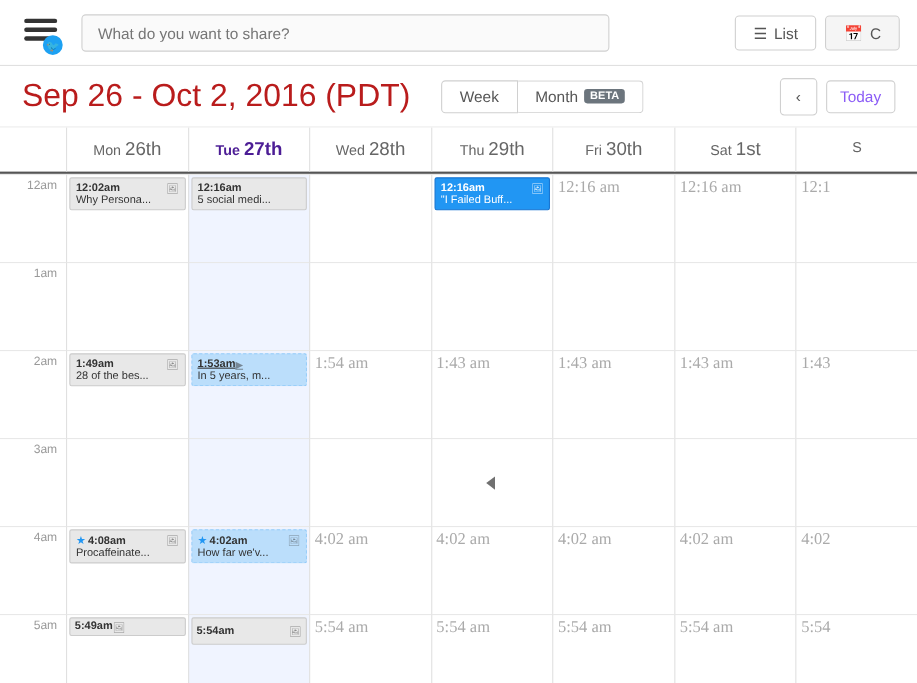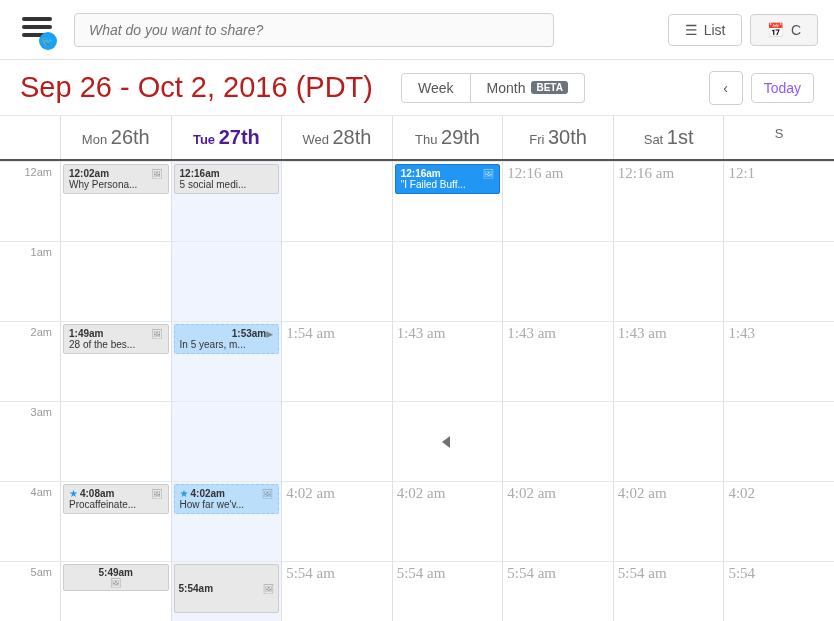--- a/index.html
+++ b/index.html
@@ -10,21 +10,20 @@
       display: flex; align-items: center; height: 60px;
       padding: 0 16px; border-bottom: 1px solid #e0e0e0;
       background: #fff;
     }
     .logo-area { display: flex; align-items: center; margin-right: 16px; }
     .search-bar {
       flex: 1; max-width: 480px;
       border: 1px solid #d0d0d0; border-radius: 4px;
       padding: 8px 14px; font-size: 14px; color: #000000;
       background: #fafafa;
-      font-style: italic;
     }
     .view-toggle { margin-left: auto; display: flex; gap: 8px; }
     .view-btn {
       padding: 7px 16px; border: 1px solid #d0d0d0; border-radius: 4px;
       background: #fff; font-size: 14px; cursor: pointer; color: #555;
       display: flex; align-items: center; gap: 6px;
     }
 
     
     .subheader {
@@ -61,21 +60,21 @@
       grid-template-columns: 60px repeat(7, 1fr);
       border-bottom: 2px solid #555;
       background: #fff;
     }
     .day-header-empty { }
     .day-header {
       padding: 10px 8px; text-align: center; font-size: 13px; color: #666; font-weight: 400;
       border-left: 1px solid #e0e0e0;
     }
     .day-header.today { font-weight: 700; color: #4c1d95; }
-    .day-header .day-num { font-size: 20px; font-weight: 400; }
+    .day-header .day-num { font-size: 17px; font-weight: 400; }
     .day-header.today .day-num { font-weight: 700; }
 
     .calendar-body { overflow-y: auto; flex: 1; }
     .time-grid {
       display: grid;
       grid-template-columns: 60px repeat(7, 1fr);
       position: relative;
     }
 
     .time-label {
@@ -249,21 +248,21 @@
           <div style="display:flex;align-items:center;justify-content:space-between;">
             <span class="event-time">1:49am</span>
             <span style="font-size:9px;opacity:0.5;">🖼</span>
           </div>
           <div class="event-title">28 of the bes...</div>
         </div>
       </div>
 
       <div class="day-cell today-col">
         <div class="event event-blue-light">
-          <div style="display:flex;align-items:center;justify-content:flex-end;">
+          <div style="display:flex;align-items:center;justify-content:flex-start;text-decoration:underline;">
             <span class="event-time">1:53am</span>
             <span style="font-size:9px;opacity:0.5;">▶</span>
           </div>
           <div class="event-title">In 5 years, m...</div>
         </div>
       </div>
 
       <div class="day-cell">
         <span class="plain-time">1:54 am</span>
       </div>
@@ -342,29 +341,29 @@
       </div>
 
       <div class="day-cell">
         <span class="plain-time">4:02</span>
       </div>
 
       <div class="time-label">5am</div>
 
       <div class="day-cell">
         <div class="event event-gray" style="padding:2px 4px;">
-          <div style="display:flex;align-items:center;justify-content:flex-end;flex-direction:column;">
+          <div style="display:flex;align-items:center;justify-content:flex-start;">
             <span class="event-time">5:49am</span>
             <span style="font-size:9px;opacity:0.5;">🖼</span>
           </div>
         </div>
       </div>
 
       <div class="day-cell today-col">
-        <div class="event event-gray" style="padding:18px 4px;">
+        <div class="event event-gray" style="padding:6px 4px;">
           <div style="display:flex;align-items:center;justify-content:space-between;">
             <span class="event-time">5:54am</span>
             <span style="font-size:9px;opacity:0.5;">🖼</span>
           </div>
         </div>
       </div>
 
       <div class="day-cell">
         <span class="plain-time">5:54 am</span>
       </div>

